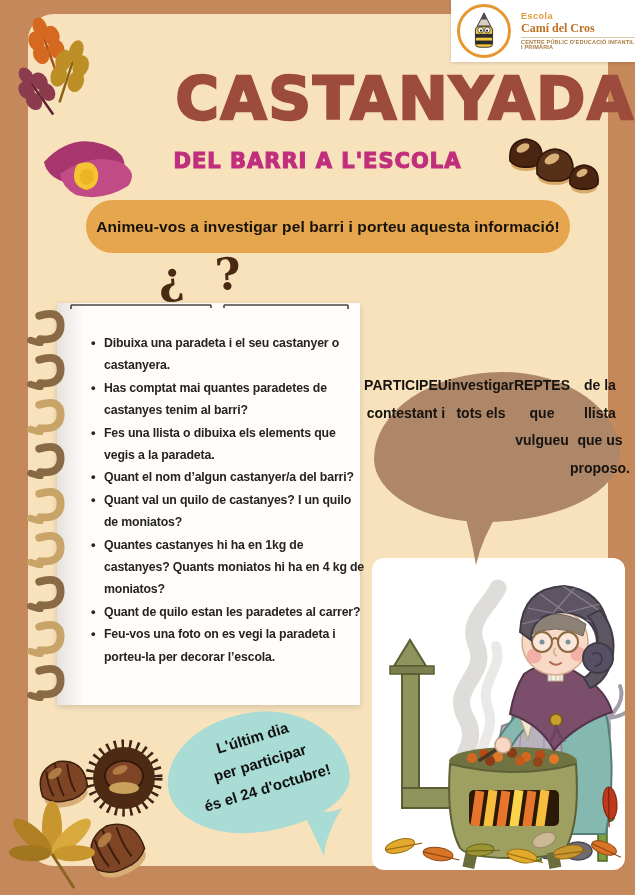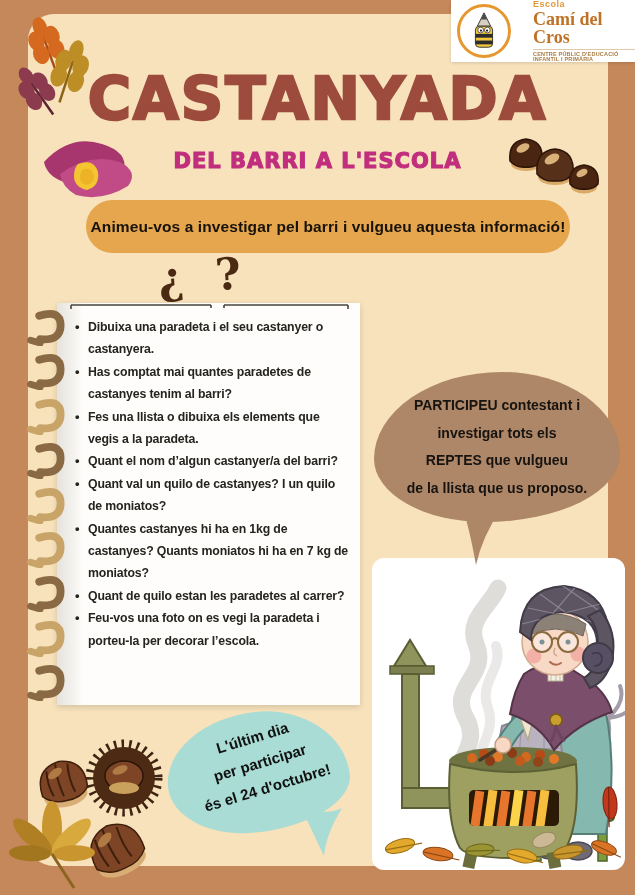--- a/index.html
+++ b/index.html
@@ -14,27 +14,27 @@
   }
   
   .logo-box{
     position:absolute;right:0;top:0;width:184px;height:62px;background:#ffffff;
     z-index:30;display:flex;align-items:center;box-shadow:0 1px 3px rgba(0,0,0,.15);
   }
   .logo-circle{
     width:48px;height:48px;border-radius:50%;background:#fff;border:3px solid #e6972f;
     margin-left:6px;flex:0 0 auto;display:flex;align-items:center;justify-content:center;overflow:hidden;
   }
-  .logo-text{margin-left:22px;line-height:1;}
+  .logo-text{margin-left:10px;line-height:1;}
   .logo-escola{font-size:9px;font-weight:bold;color:#e09a3a;letter-spacing:.5px;}
-  .logo-name{font-family:"Liberation Serif",serif;font-size:18px;font-weight:bold;color:#bf7226;margin-top:1px;}
+  .logo-name{font-family:"Liberation Serif",serif;font-size:12px;font-weight:bold;color:#bf7226;margin-top:1px;}
   .logo-tagline{font-size:5.5px;font-weight:bold;color:#a77b40;letter-spacing:.2px;margin-top:3px;border-top:1px solid #e0c9a6;padding-top:2px;}
   
   .title{
-    position:absolute;top:64px;left:0;width:100%;text-align:center;z-index:5;
+    position:absolute;top:64px;left:0;width:100%;text-align:right;z-index:5;
     font-family:"DejaVu Sans",sans-serif;font-weight:900;font-size:59px;letter-spacing:2px;
     color:#9c4b3c;-webkit-text-stroke:2.5px #9c4b3c;
   }
   .subtitle{
     position:absolute;top:149px;left:0;width:100%;text-align:center;z-index:5;
     font-family:"DejaVu Sans",sans-serif;font-weight:900;font-size:21px;letter-spacing:1px;
     color:#c12e7d;-webkit-text-stroke:1.1px #c12e7d;
   }
   .banner{
     position:absolute;left:86px;top:200px;width:484px;height:53px;border-radius:28px;
@@ -46,34 +46,34 @@
     font-family:"DejaVu Serif",serif;font-weight:bold;font-size:44px;letter-spacing:8px;
     color:#4a2a12;transform:rotate(-4deg);
   }
   
   .card{
     position:absolute;left:57px;top:303px;width:303px;height:402px;z-index:4;
     background:linear-gradient(90deg,#e6e3de 0px,#f4f2ee 16px,#fefdfb 26px);
     box-shadow:0 2px 6px rgba(0,0,0,.15);
   }
   .ruled-line{position:absolute;left:4px;top:-3px;}
-  ul.checklist{margin:0;padding:13px 10px 0 31px;list-style:none;width:264px;}
+  ul.checklist{margin:16px;padding:13px 10px 0 31px;list-style:none;width:264px;}
   ul.checklist li{
     position:relative;font-size:12.3px;font-weight:bold;color:#26241f;line-height:22.4px;letter-spacing:-.15px;
   }
   ul.checklist li::before{content:"•";position:absolute;left:-13px;top:0;font-size:13px;}
   .rings{
     position:absolute;left:27px;top:309px;height:392px;width:48px;z-index:6;
     display:flex;flex-direction:column;justify-content:space-between;
   }
   
   .bubble{
     position:absolute;left:374px;top:372px;width:246px;height:150px;z-index:3;
     background:#ad8767;border-radius:52% 48% 55% 45% / 58% 55% 45% 42%;
-    display:flex;flex-direction:column;justify-content:center;text-align:center;
+    display:flex;justify-content:center;text-align:center;
     font-weight:800;font-size:14px;color:#171310;line-height:27.5px;
   }
   .bubble-tail{position:absolute;left:458px;top:505px;z-index:2;}
   
   .illus-box{
     position:absolute;left:372px;top:558px;width:253px;height:312px;z-index:1;
     background:#ffffff;border-radius:12px;
   }
   
   .cyan-bubble{
@@ -116,21 +116,21 @@
   <div class="logo-text">
     <div class="logo-escola">Escola</div>
     <div class="logo-name">Camí del Cros</div>
     <div class="logo-tagline">CENTRE PÚBLIC D'EDUCACIÓ INFANTIL I PRIMÀRIA</div>
   </div>
 </div>
 
 <div class="title">CASTANYADA</div>
 <div class="subtitle">DEL BARRI A L'ESCOLA</div>
 
-<div class="banner">Animeu-vos a investigar pel barri i vulgueu aquesta informació!</div>
+<div class="banner">Animeu-vos a investigar pel barri i porteu aquesta informació!</div>
 
 <div class="qmarks">¿ ?</div>
 
 <div class="rings">
   <svg width="40" height="37" viewBox="0 0 40 38">
       <path d="M12 7 Q34 0 34 17 Q34 33 13 31" fill="none" stroke="#8a6a45" stroke-width="8" stroke-linecap="round"></path>
       <path d="M3 32 L13 35" stroke="#8a6a45" stroke-width="7" stroke-linecap="round"></path>
     </svg>
   <svg width="40" height="37" viewBox="0 0 40 38">
       <path d="M12 7 Q34 0 34 17 Q34 33 13 31" fill="none" stroke="#8a6a45" stroke-width="8" stroke-linecap="round"></path>
@@ -169,21 +169,21 @@
 <div class="card">
   <svg class="ruled-line" width="295" height="12">
     <path d="M10 5 H150 M163 5 H287 M10 5 v4 M150 5 v3 M163 5 v3 M287 5 v4" stroke="#4a4440" stroke-width="1.6" fill="none"></path>
   </svg>
   <ul class="checklist">
     <li>Dibuixa una paradeta i el seu castanyer o castanyera.</li>
     <li>Has comptat mai quantes paradetes de castanyes tenim al barri?</li>
     <li>Fes una llista o dibuixa els elements que vegis a la paradeta.</li>
     <li>Quant el nom d’algun castanyer/a del barri?</li>
     <li>Quant val un quilo de castanyes? I un quilo de moniatos?</li>
-    <li>Quantes castanyes hi ha en 1kg de castanyes? Quants moniatos hi ha en 7 kg de moniatos?</li>
+    <li>Quantes castanyes hi ha en 1kg de castanyes? Quants moniatos hi ha en 4 kg de moniatos?</li>
     <li>Quant de quilo estan les paradetes al carrer?</li>
     <li>Feu-vos una foto on es vegi la paradeta i porteu-la per decorar l’escola.</li>
   </ul>
 </div>
 
 <div class="bubble">
   <div>PARTICIPEU contestant i</div>
   <div>investigar tots els</div>
   <div>REPTES que vulgueu</div>
   <div>de la llista que us proposo.</div>

